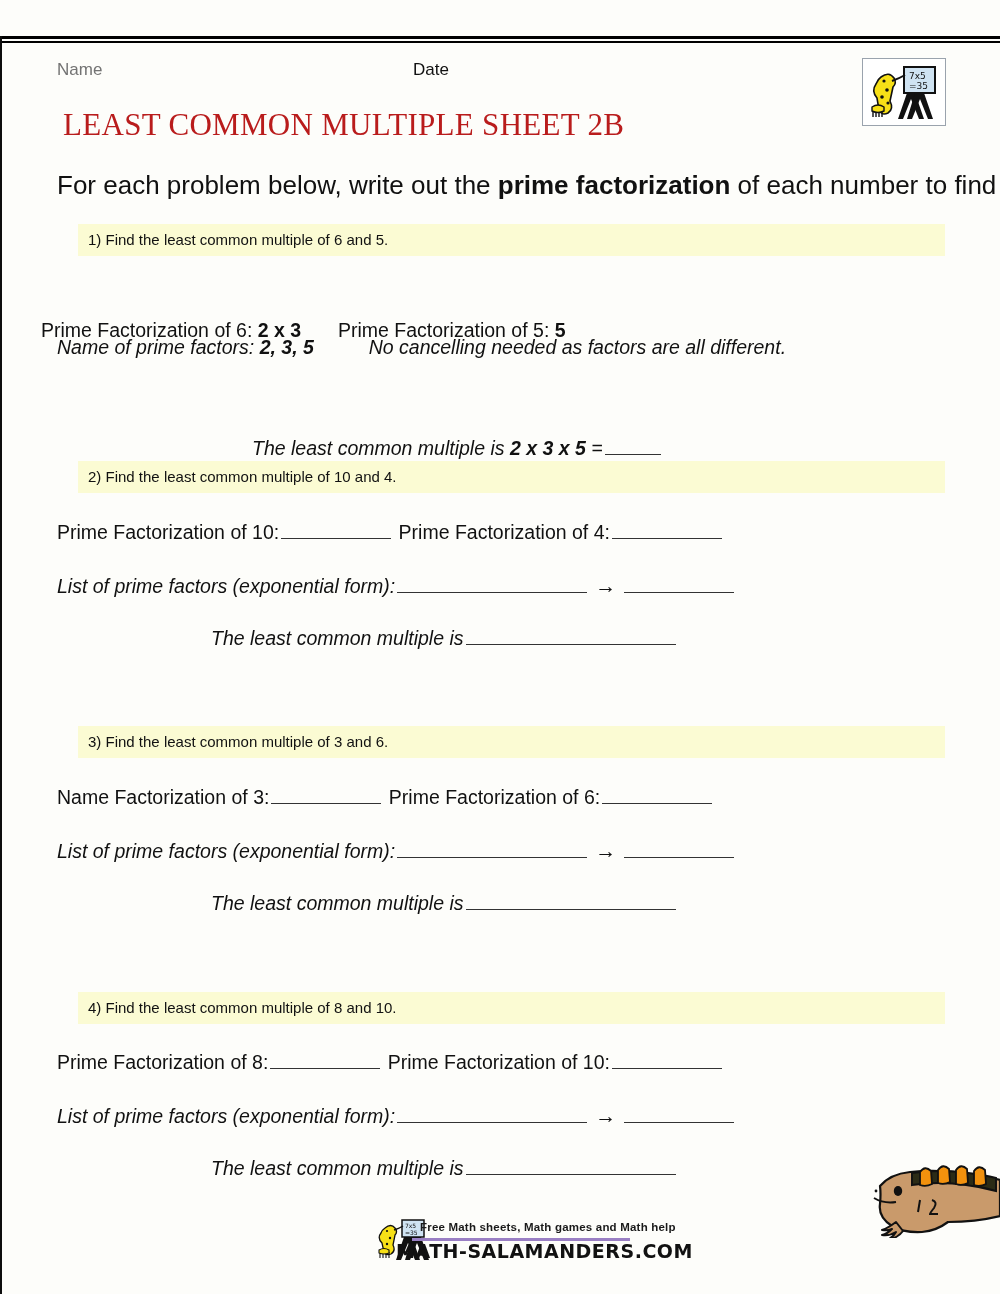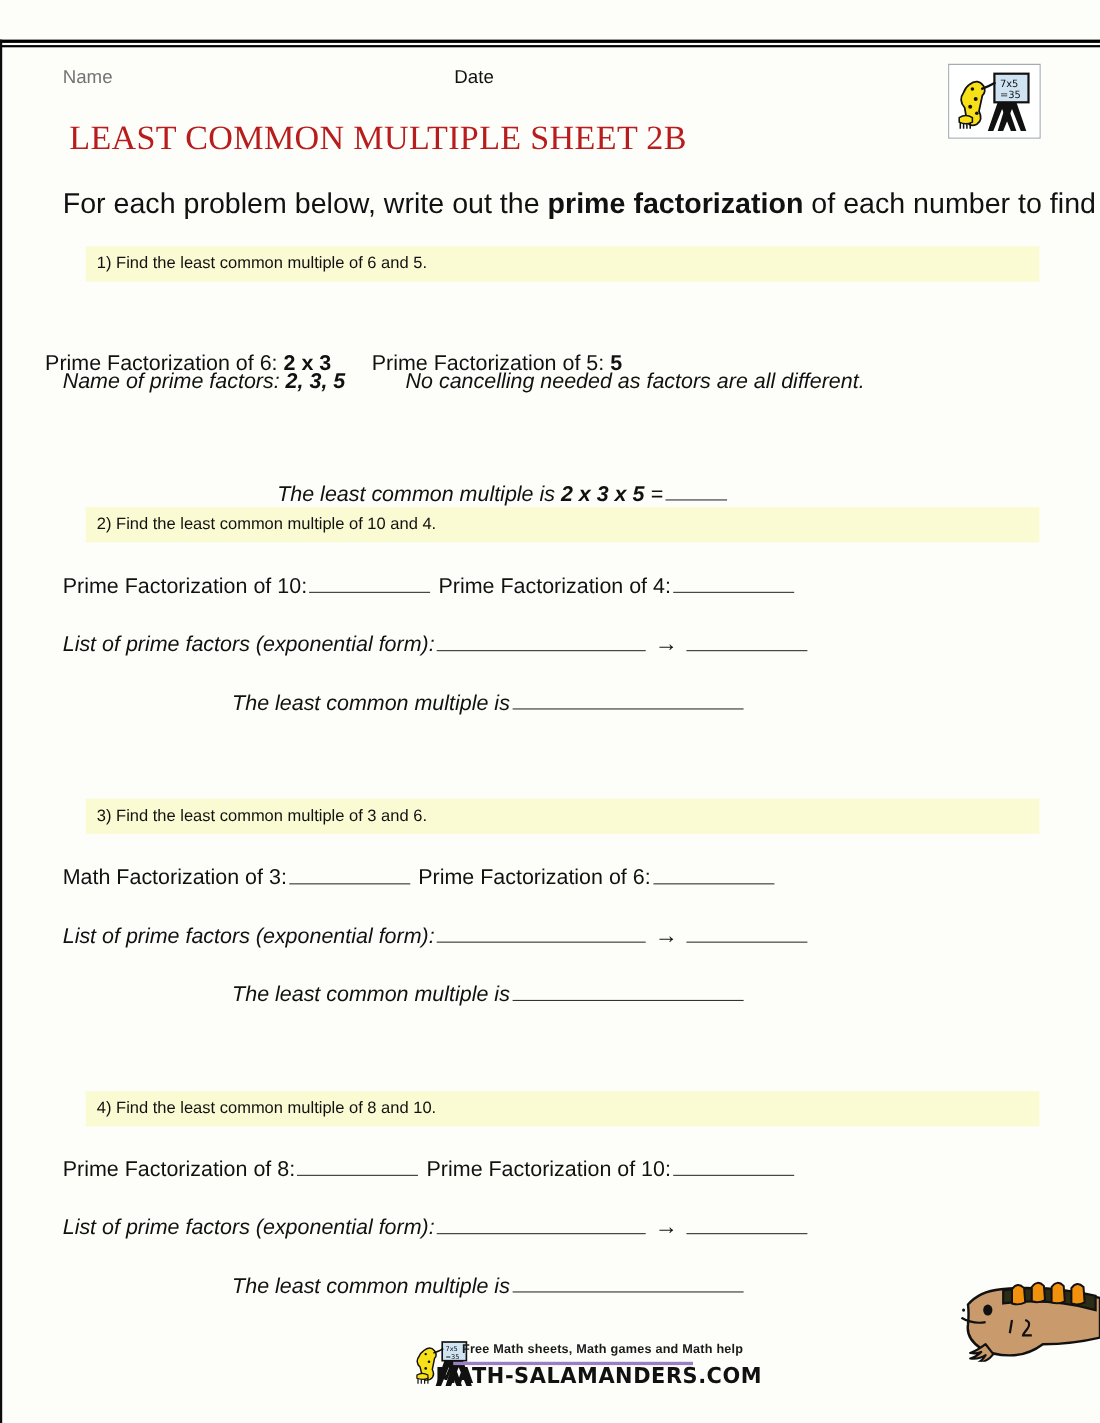--- a/index.html
+++ b/index.html
@@ -263,21 +263,21 @@
   </div>
 
   <div class="problem">
     <div class="qbar" style="top:726px;"></div>
     <div class="qtext" style="top:733px;">
       <span>3)</span>
       <span>Find the least common multiple of 3 and 6.</span>
     </div>
 
     <div class="line" style="left:57px; top:786px;">
-      <span>Math Factorization of 3:</span><span class="blank b-md"></span>
+      <span>Name Factorization of 3:</span><span class="blank b-md"></span>
       <span>Prime Factorization of 6:</span><span class="blank b-md"></span>
     </div>
 
     <div class="line ital" style="left:57px; top:839px;">
       <span>List of prime factors (exponential form):</span><span class="blank b-xl"></span><span class="arrow">→</span><span class="blank b-md"></span>
     </div>
 
     <div class="line ital" style="left:211px; top:892px;">
       <span>The least common multiple is</span><span class="blank b-xxl"></span>
     </div>

